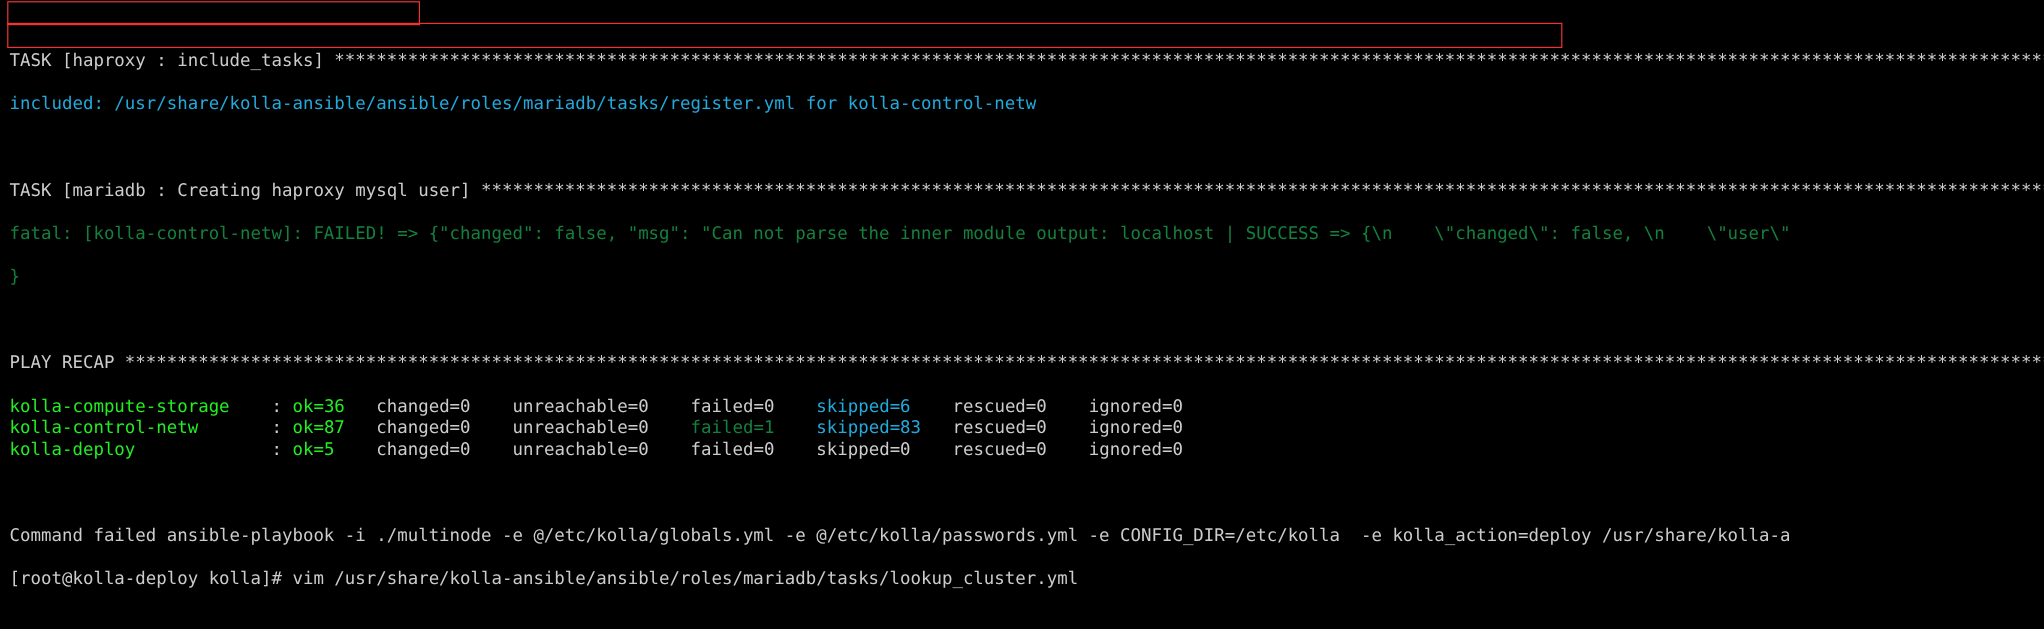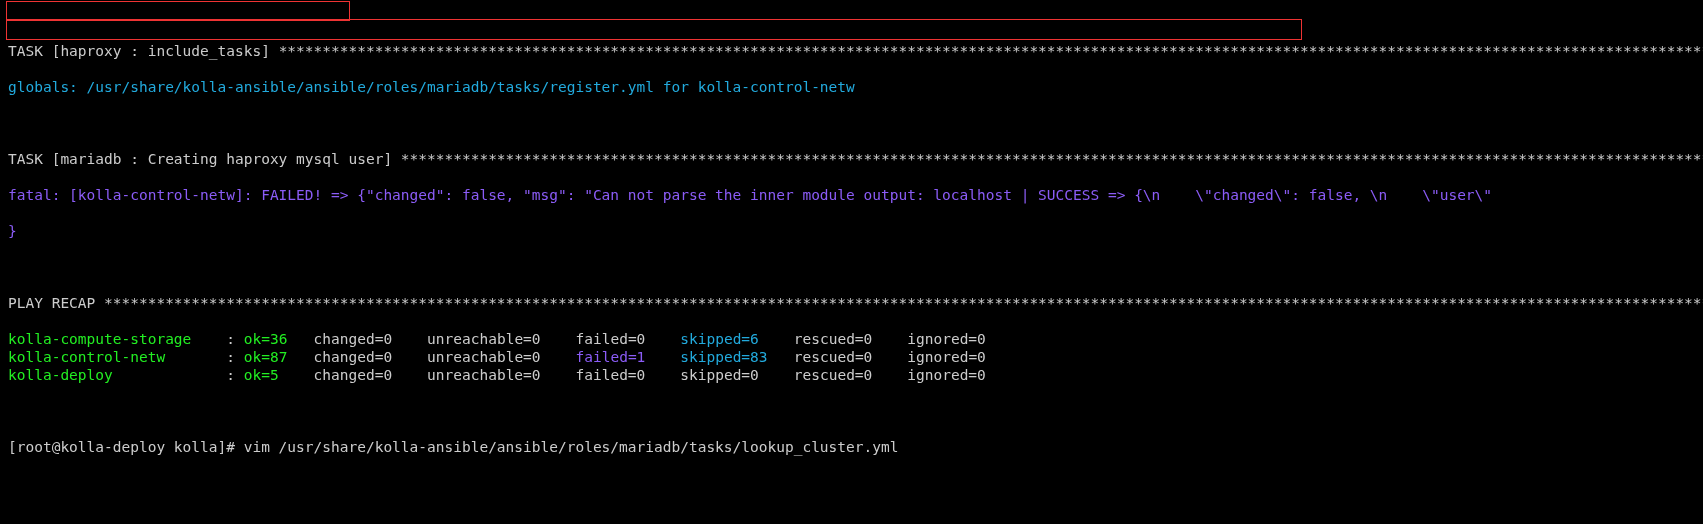--- a/index.html
+++ b/index.html
@@ -13,47 +13,48 @@
     width: 1703px;
     overflow: hidden;
   }
   .terminal {
     padding: 6px 8px 4px 8px;
     white-space: pre;
   }
   .line { display: block; white-space: pre; }
   .cyan { color: #2ad; }
   .green { color: #2e2; }
-  .red { color: #8b5cf6; }
+  .red { color: #15803d; }
   .gray { color: #ccc; }
   .highlight-box {
     position: absolute;
     border: 1.5px solid #e33;
     pointer-events: none;
   }
   .recap-grid {
     font-family: inherit;
   }
   .recap-row { white-space: pre; }
 </style>
 </head>
 <body>
 
 <div class="terminal">
 
 <span class="line"><span class="gray">TASK [haproxy : include_tasks] </span><span class="gray">******************************************************************************************************************************************************************************</span></span>
-<span class="line cyan">globals: /usr/share/kolla-ansible/ansible/roles/mariadb/tasks/register.yml for kolla-control-netw</span>
+<span class="line cyan">included: /usr/share/kolla-ansible/ansible/roles/mariadb/tasks/register.yml for kolla-control-netw</span>
 <span class="line"> </span>
 <span class="line gray">TASK [mariadb : Creating haproxy mysql user] ****************************************************************************************************************************************************************</span>
 <span class="line red">fatal: [kolla-control-netw]: FAILED! =&gt; {"changed": false, "msg": "Can not parse the inner module output: localhost | SUCCESS =&gt; {\n    \"changed\": false, \n    \"user\"</span>
 <span class="line red">}</span>
 <span class="line"> </span>
 <span class="line gray">PLAY RECAP **********************************************************************************************************************************************************************************************</span>
 <div id="recap-rows" class="recap-grid"><span class="line recap-row"><span class="green">kolla-compute-storage</span>    : <span class="green">ok=36</span>   <span class="gray">changed=0</span>    <span class="gray">unreachable=0</span>    <span class="gray">failed=0</span>    <span class="cyan">skipped=6</span>    <span class="gray">rescued=0</span>    <span class="gray">ignored=0</span></span><span class="line recap-row"><span class="green">kolla-control-netw</span>       : <span class="green">ok=87</span>   <span class="gray">changed=0</span>    <span class="gray">unreachable=0</span>    <span class="red">failed=1</span>    <span class="cyan">skipped=83</span>   <span class="gray">rescued=0</span>    <span class="gray">ignored=0</span></span><span class="line recap-row"><span class="green">kolla-deploy</span>             : <span class="green">ok=5</span>    <span class="gray">changed=0</span>    <span class="gray">unreachable=0</span>    <span class="gray">failed=0</span>    <span class="gray">skipped=0</span>    <span class="gray">rescued=0</span>    <span class="gray">ignored=0</span></span></div>
 <span class="line"> </span>
+<span class="line gray">Command failed ansible-playbook -i ./multinode -e @/etc/kolla/globals.yml -e @/etc/kolla/passwords.yml -e CONFIG_DIR=/etc/kolla  -e kolla_action=deploy /usr/share/kolla-a</span>
 <div id="history-block"><span class="line gray">[root@kolla-deploy kolla]# vim /usr/share/kolla-ansible/ansible/roles/mariadb/tasks/lookup_cluster.yml</span></div>
 
 
 
 
 </div>
 
 <div id="highlight-layer">
     <div class="highlight-box" style="left: 6px; top: 1px; width: 342px; height: 18px;"></div>
     <div class="highlight-box" style="left: 6px; top: 19px; width: 1294px; height: 19px;"></div>

